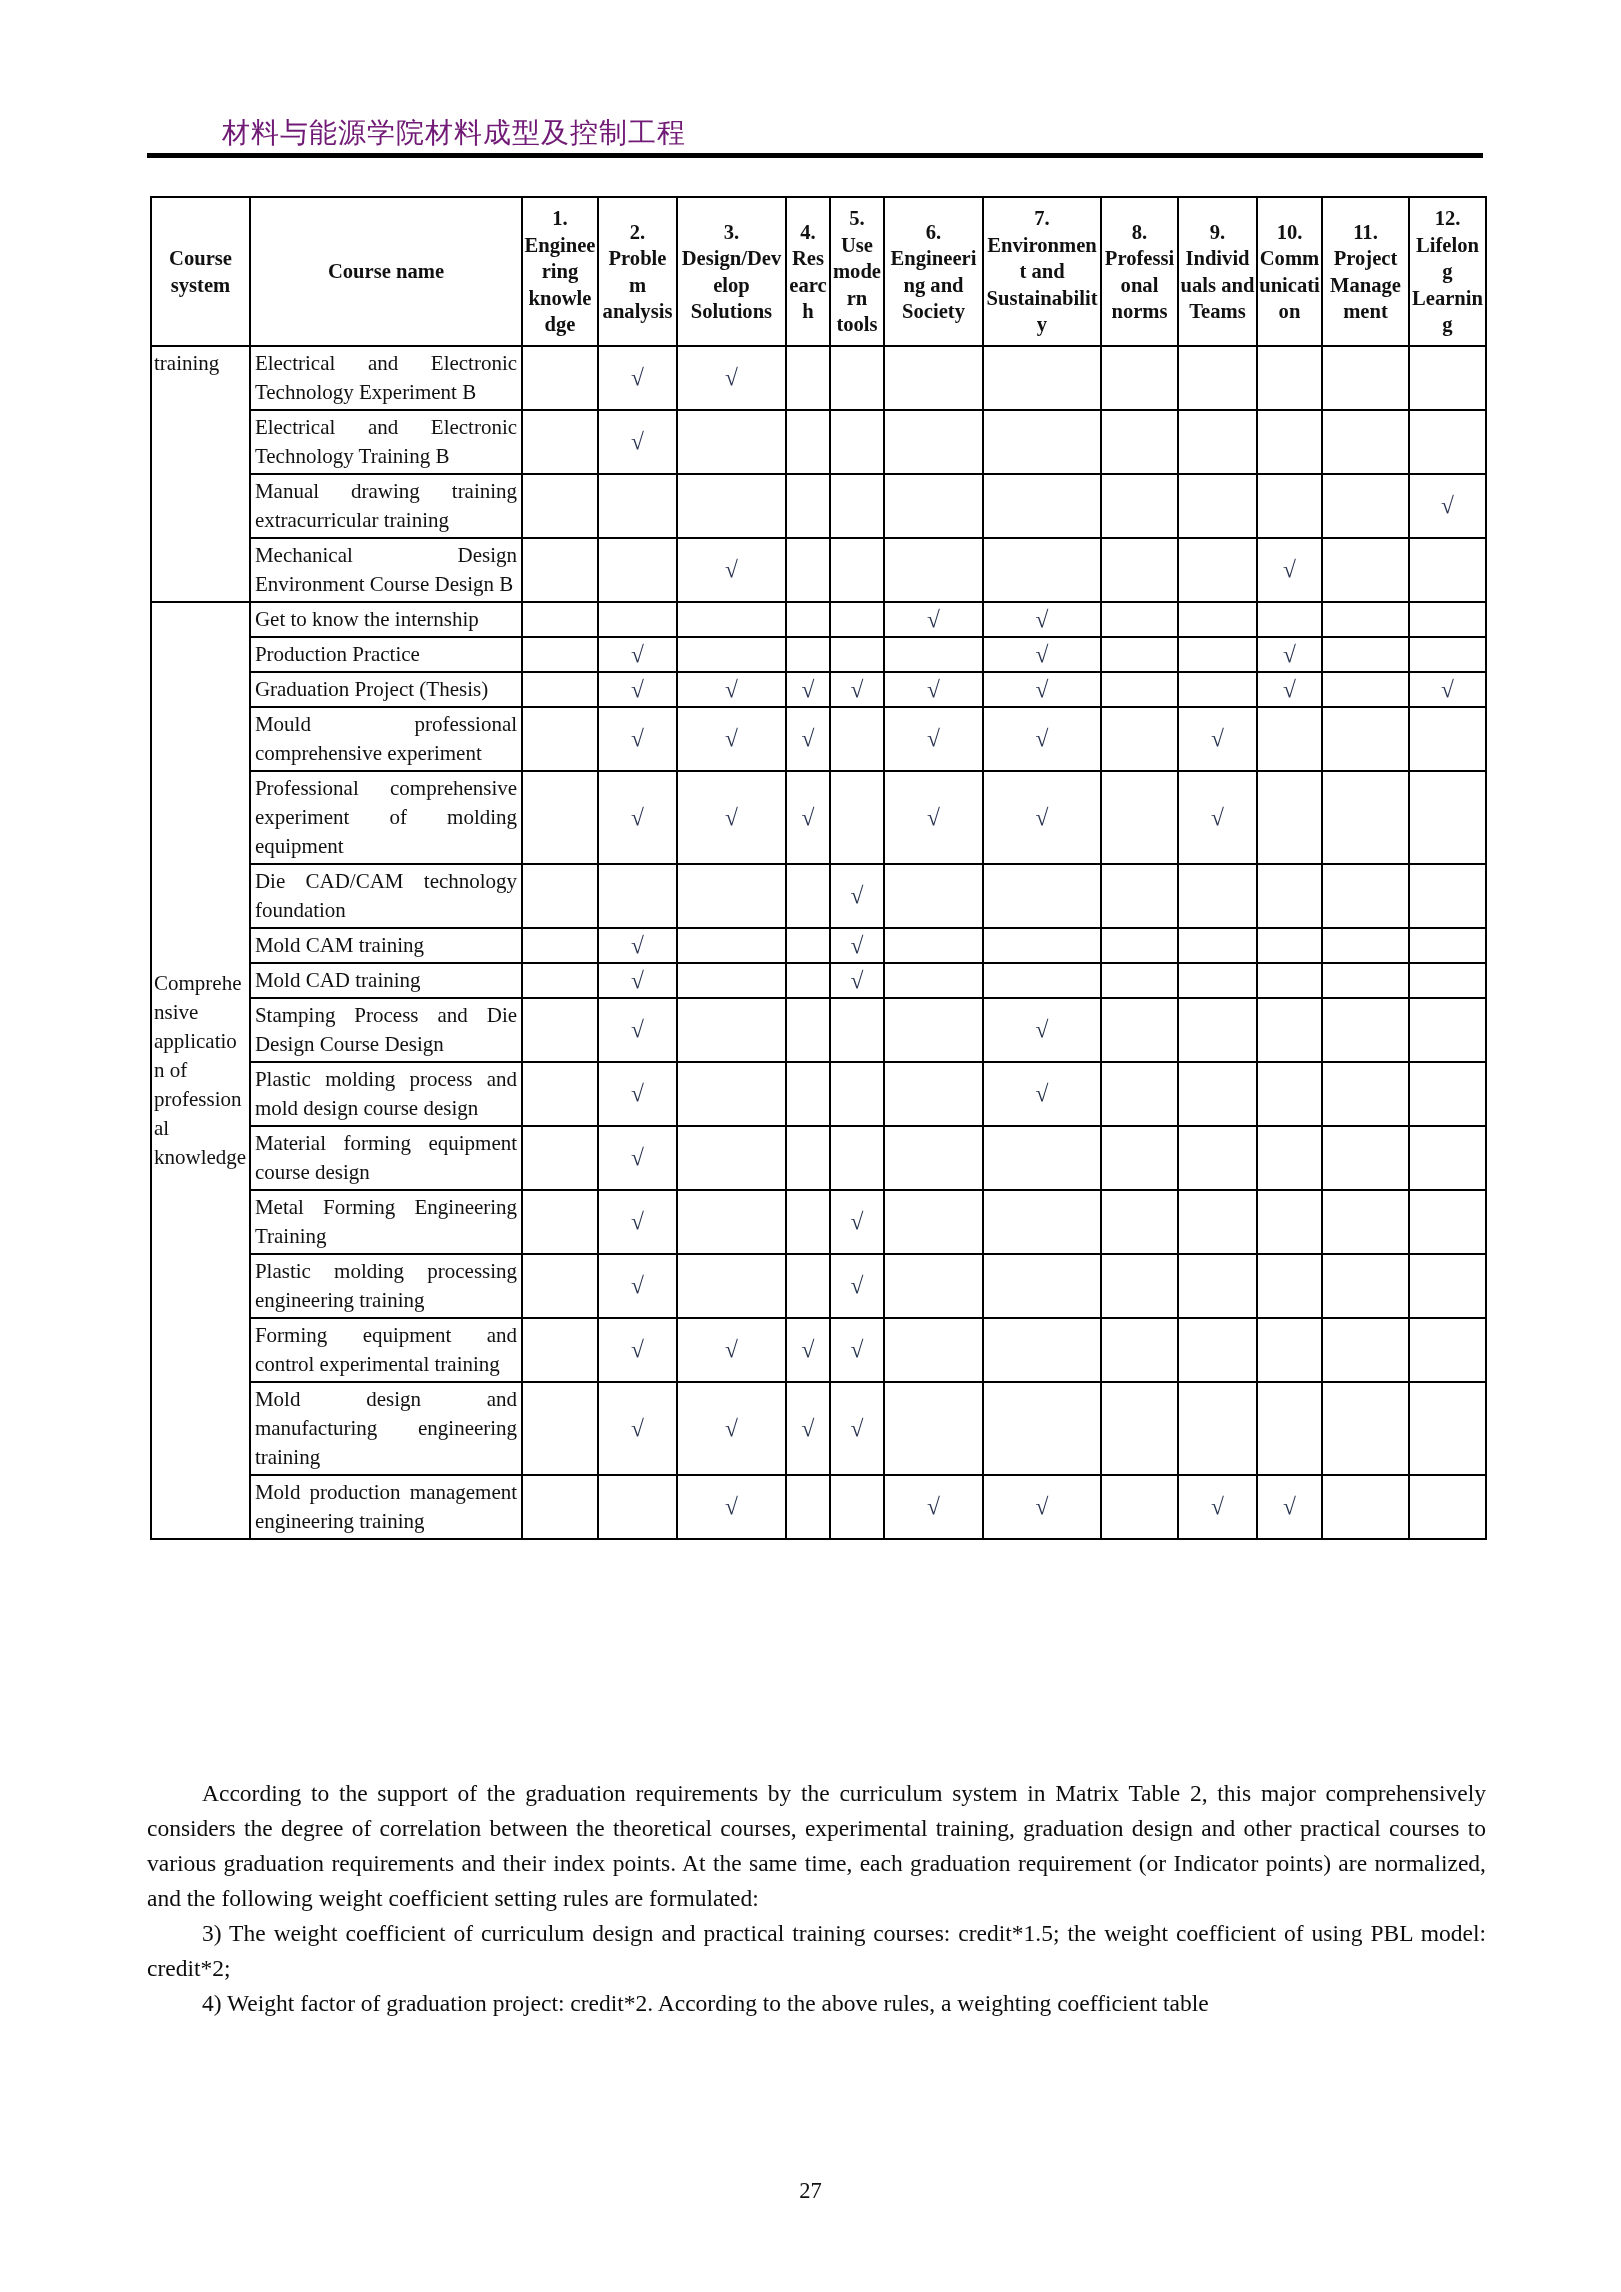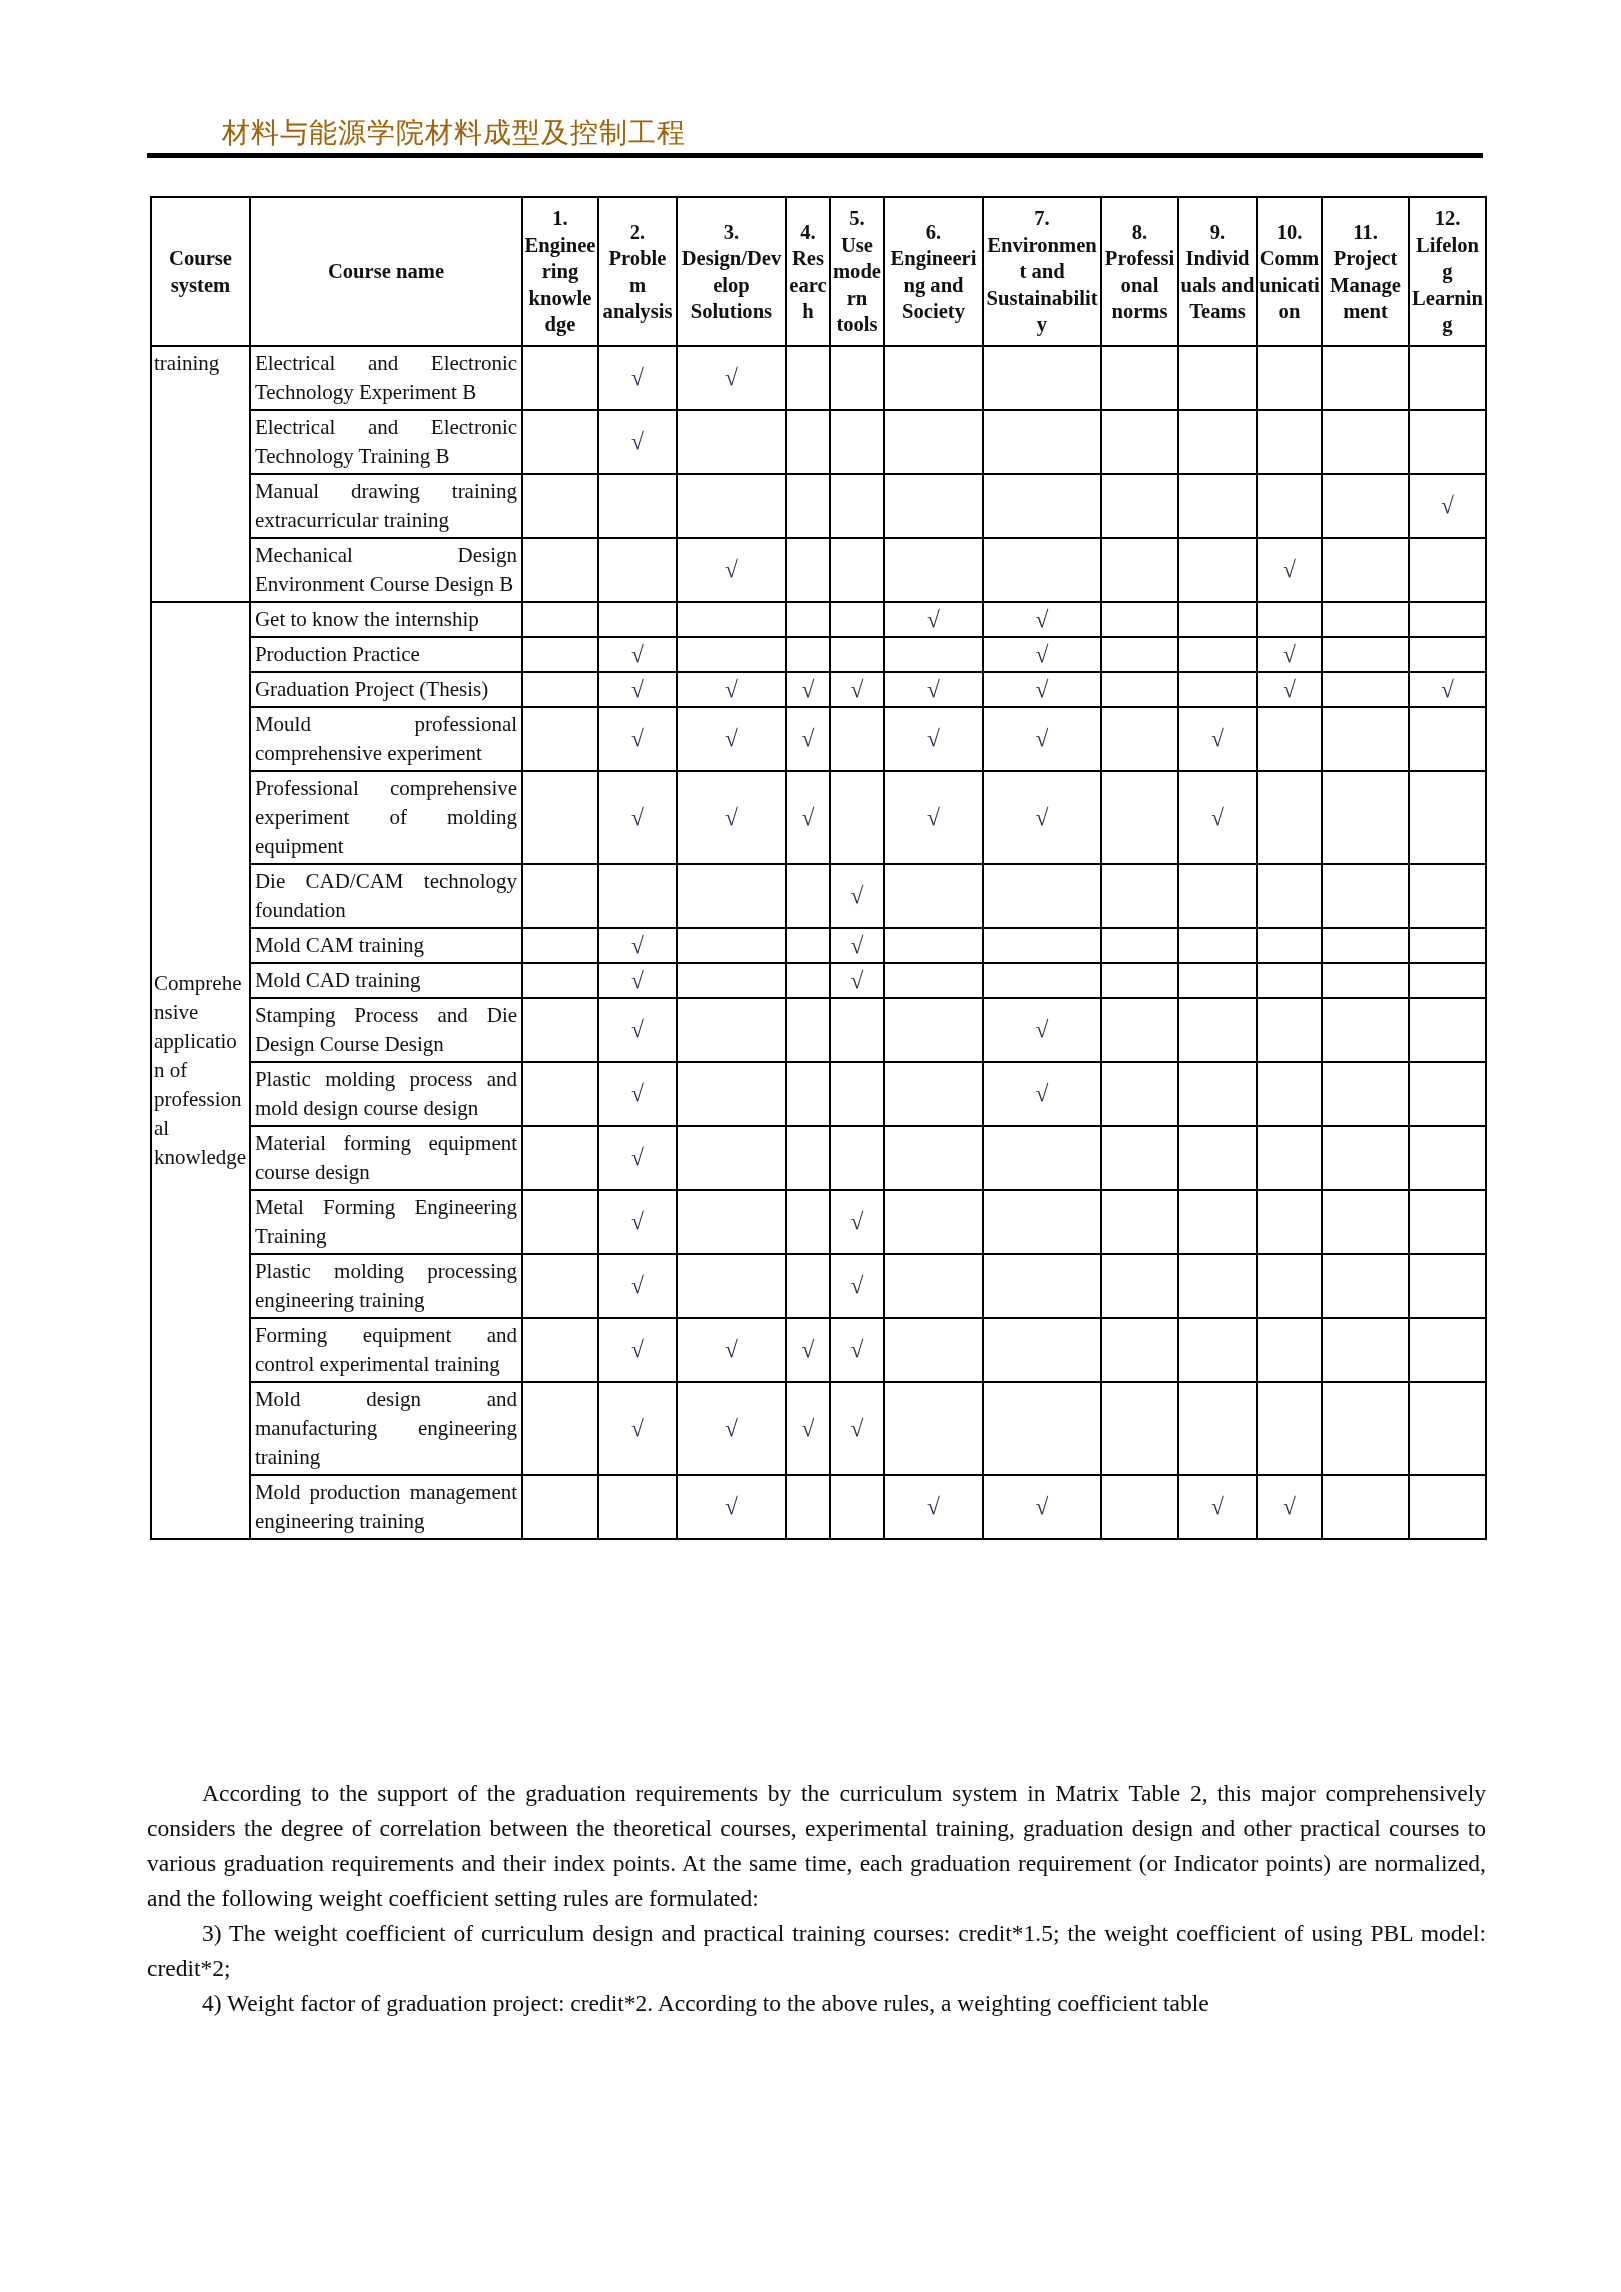--- a/index.html
+++ b/index.html
@@ -12,21 +12,21 @@
     font-family: "Liberation Serif", "DejaVu Serif", serif;
     color: #111;
     overflow: hidden;
   }
   .doc-title {
     position: absolute;
     left: 222px;
     top: 114px;
     font-size: 28px;
     letter-spacing: 1px;
-    color: #a16207;
+    color: #701a75;
     white-space: nowrap;
     text-align: right;
   }
   .header-rule {
     position: absolute;
     left: 147px;
     top: 153px;
     width: 1336px;
     height: 4.9px;
     background: #000;
@@ -448,15 +448,16 @@
         </tr>
       </tbody>
   </table>
 
   <div class="body-text">
     <p>According to the support of the graduation requirements by the curriculum system in Matrix Table 2, this major comprehensively considers the degree of correlation between the theoretical courses, experimental training, graduation design and other practical courses to various graduation requirements and their index points. At the same time, each graduation requirement (or Indicator points) are normalized, and the following weight coefficient setting rules are formulated:</p>
     <p>3) The weight coefficient of curriculum design and practical training courses: credit*1.5; the weight coefficient of using PBL model: credit*2;</p>
     <p>4) Weight factor of graduation project: credit*2. According to the above rules, a weighting coefficient table</p>
   </div>
 
+  <div class="page-number">27</div>
 
 </div>
 
 
 </body></html>

